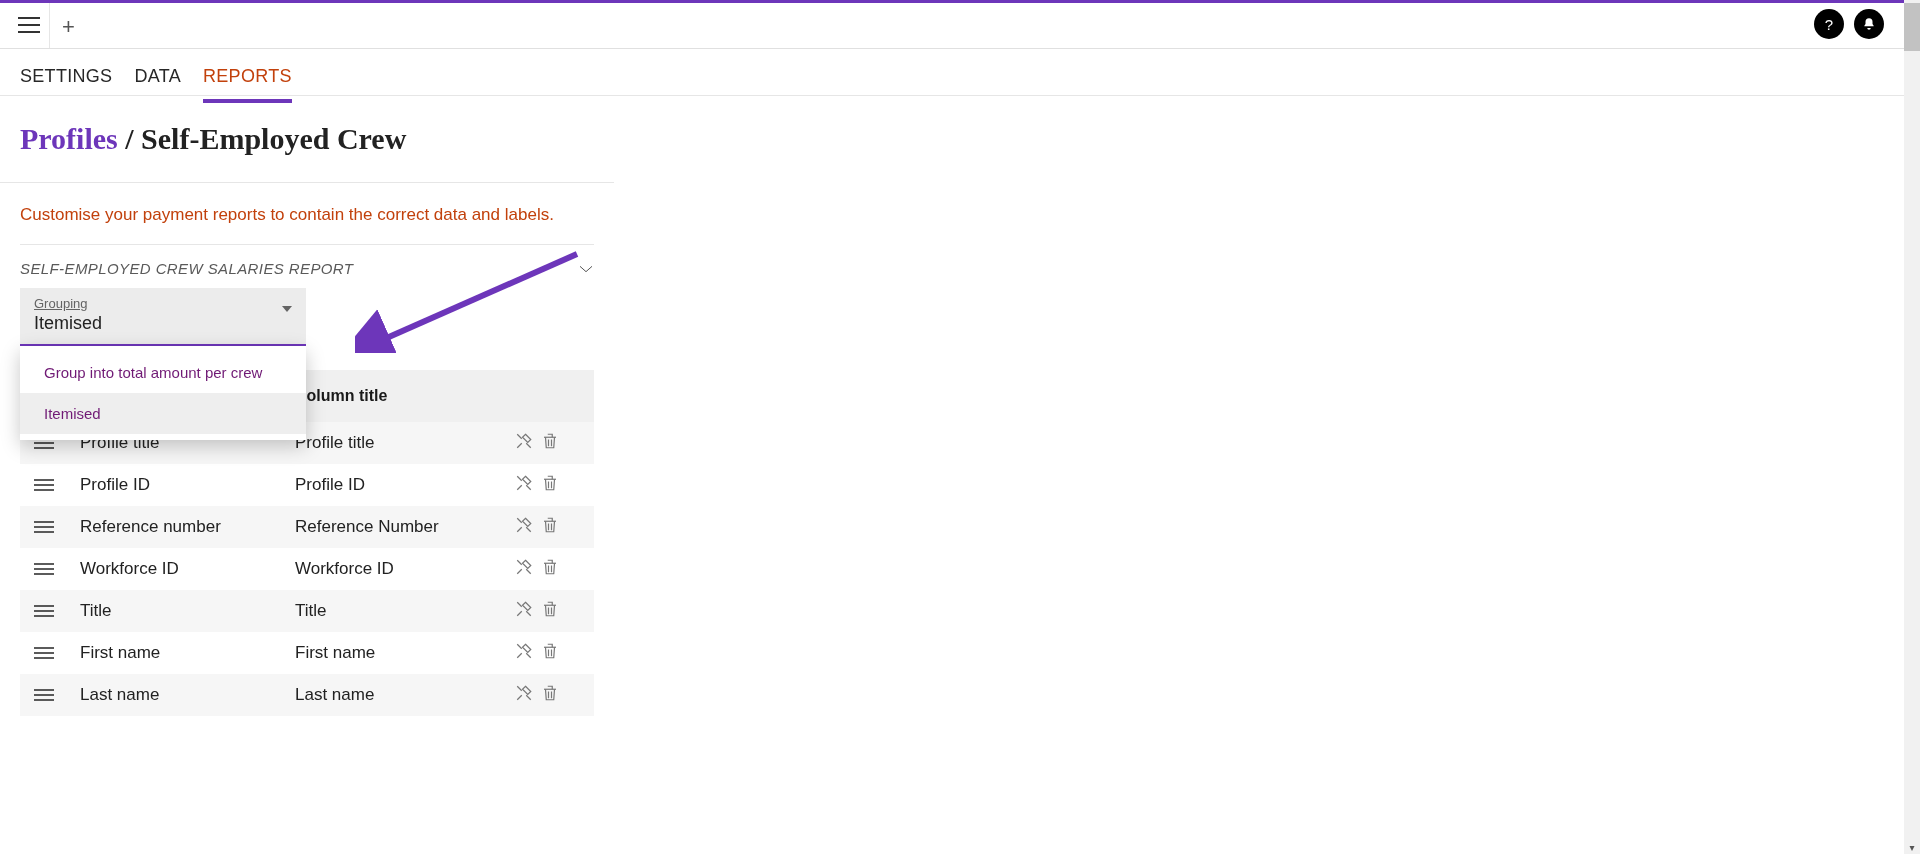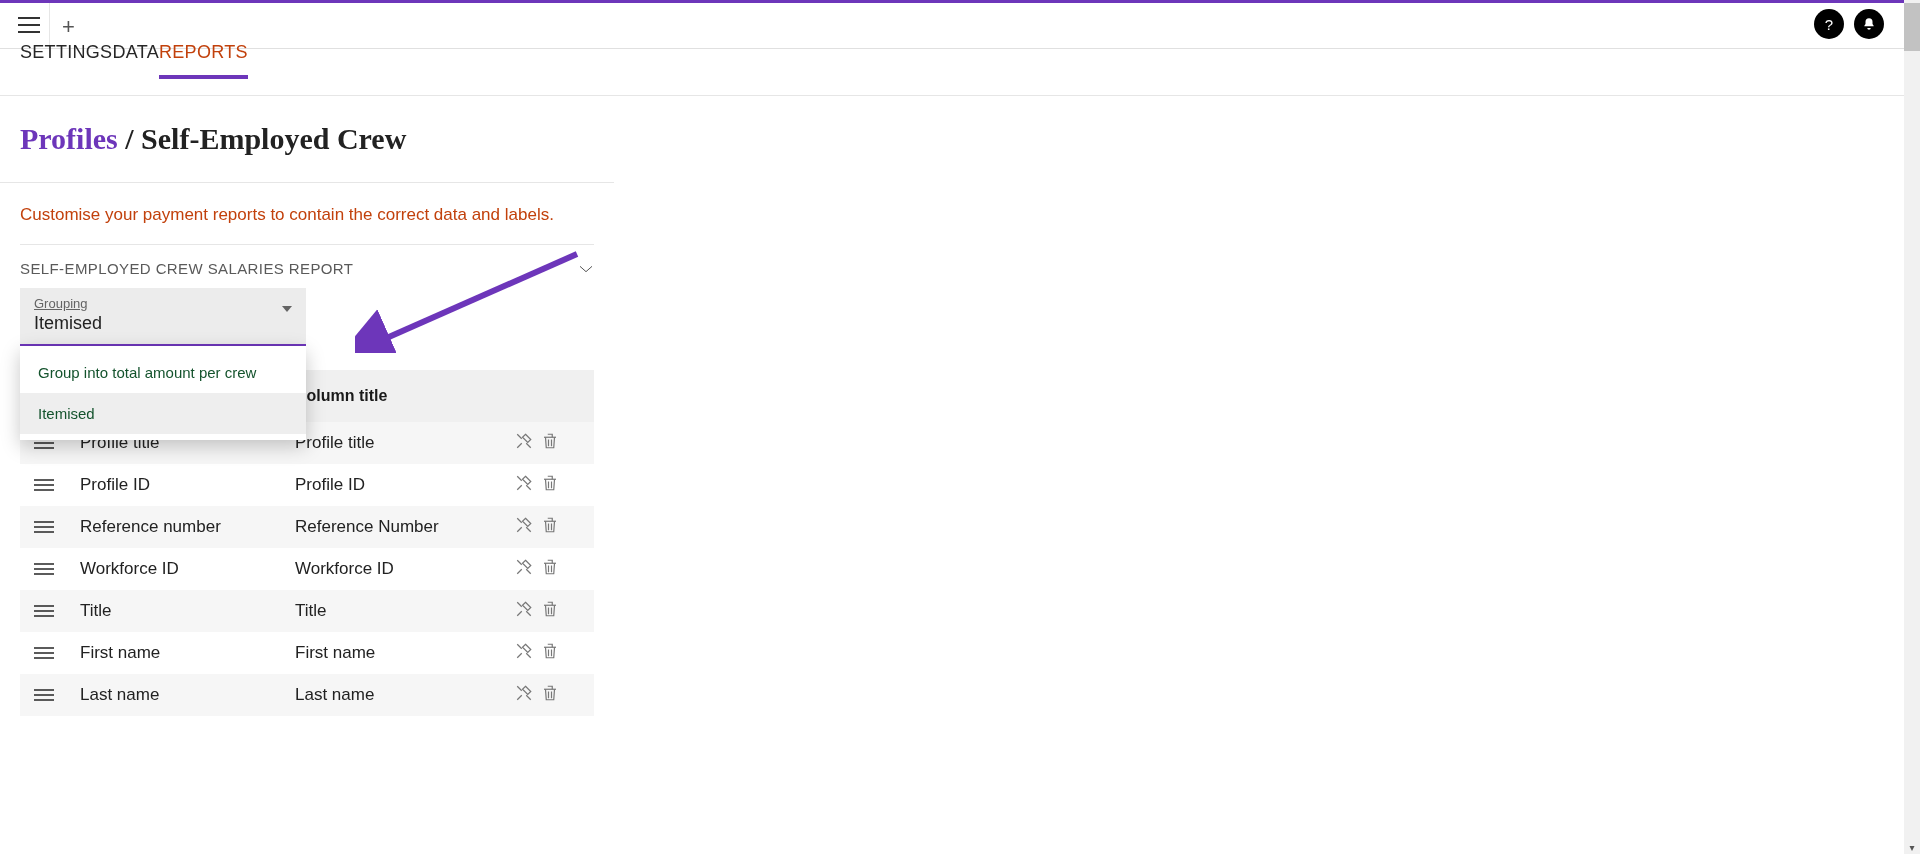--- a/index.html
+++ b/index.html
@@ -19,49 +19,49 @@
   .topbar { position: absolute; left: 0; right: 16px; top: 3px; height: 45px; background: #fff; }
   .topbar .hamburger { position: absolute; left: 18px; top: 14px; width: 22px; height: 16px; cursor: pointer; }
   .hamburger span { display:block; height:2px; background:#333; margin-bottom:5px; }
   .topbar .vline { position: absolute; left: 49px; top: 0; width: 1px; height: 45px; background: #e6e6e6; }
   .topbar .plus { position: absolute; left: 62px; top: 11px; font-size: 22px; color:#555; cursor:pointer; }
   .topbar .right-icons { position: absolute; right: 20px; top: 6px; display: flex; gap: 10px; }
   .circle-btn { width: 30px; height: 30px; border-radius: 50%; background: #000; color: #fff; display: flex; align-items: center; justify-content: center; font-size: 15px; cursor: pointer; }
   .topbar-border { position: absolute; left: 0; right: 16px; top: 48px; height: 1px; background: #e0e0e0; }
 
   
-  .subnav { position: absolute; left: 20px; top: 42px; display: flex; }
+  .subnav { position: absolute; left: 20px; top: 66px; display: flex; gap: 22px; }
   .subnav .tab { font-size: 18px; color: #272727; padding-bottom: 10px; cursor: pointer; position: relative; letter-spacing: .3px; }
   .subnav .tab.active { color: #c2410c; }
   .subnav .tab.active::after { content: ""; position: absolute; left: 0; right: 0; bottom: -6px; height: 4px; background: #6d36ba; }
   .subnav-border { position: absolute; left: 0; right: 16px; top: 95px; height: 1px; background: #e6e6e6; }
 
   
   .breadcrumb { position: absolute; left: 20px; top: 122px; font-size: 30px; font-weight: 700; font-family: Liberation Serif, serif; }
   .breadcrumb .link { color: #6d36ba; }
   .breadcrumb .sep, .breadcrumb .cur { color: #222; }
 
   .section-sep { position: absolute; left: 0; top: 182px; width: 614px; height: 1px; background: #e6e6e6; }
 
   .subtitle { position: absolute; left: 20px; top: 205px; font-size: 17px; color: #c2410c; }
 
   .report-block { position: absolute; left: 20px; top: 244px; width: 574px; border-top: 1px solid #e6e6e6; padding-top: 15px; }
   .report-head { display: flex; justify-content: space-between; align-items: center; }
-  .report-head .title { font-size: 15px; color: #5a5a5a; letter-spacing: .4px; }
+  .report-head .title { font-size: 15px; color: #5a5a5a; letter-spacing: .4px; font-style: italic; }
   .chev { width: 16px; height: 10px; }
 
   
   .grouping { position: absolute; left: 20px; top: 288px; width: 286px; height: 58px; background: #ececec; border-bottom: 2px solid #6d36ba; padding: 8px 14px 6px; cursor: pointer; }
   .grouping .label { font-size: 13px; color: #646464; text-decoration: underline; }
   .grouping .value { font-size: 18px; color: #222; margin-top: 2px; }
   .grouping .caret { position: absolute; right: 14px; top: 18px; width: 0; height: 0; border-left: 5px solid transparent; border-right: 5px solid transparent; border-top: 6px solid #646464; }
 
   
   .dropdown { position: absolute; left: 20px; top: 346px; width: 286px; background: #fff; box-shadow: 0 6px 18px rgba(0,0,0,.22); z-index: 10; padding: 6px 0; }
-  .dropdown .option { padding: 12px 18px; font-size: 15px; color: #14532d; cursor: pointer; }
+  .dropdown .option { padding: 12px 24px; font-size: 15px; color: #701a75; cursor: pointer; }
   .dropdown .option.selected { background: #eeeeee; }
 
   
   .tbl { position: absolute; left: 20px; top: 370px; width: 574px; }
   .tbl .head { display: grid; grid-template-columns: 60px 215px 220px 79px; height: 52px; align-items: center; background: #f0f0f0; font-weight: 700; font-size: 16px; }
   .tbl .head .colh { padding-left: 0; }
   .tbl .head .colh.first { padding-left: 20px; }
   .tbl .row { display: grid; grid-template-columns: 60px 215px 220px 79px; height: 42px; align-items: center; font-size: 17px; }
   .tbl .row:nth-child(odd) { background: #f6f6f6; }
   .tbl .row .drag { padding-left: 14px; color: #333; }

